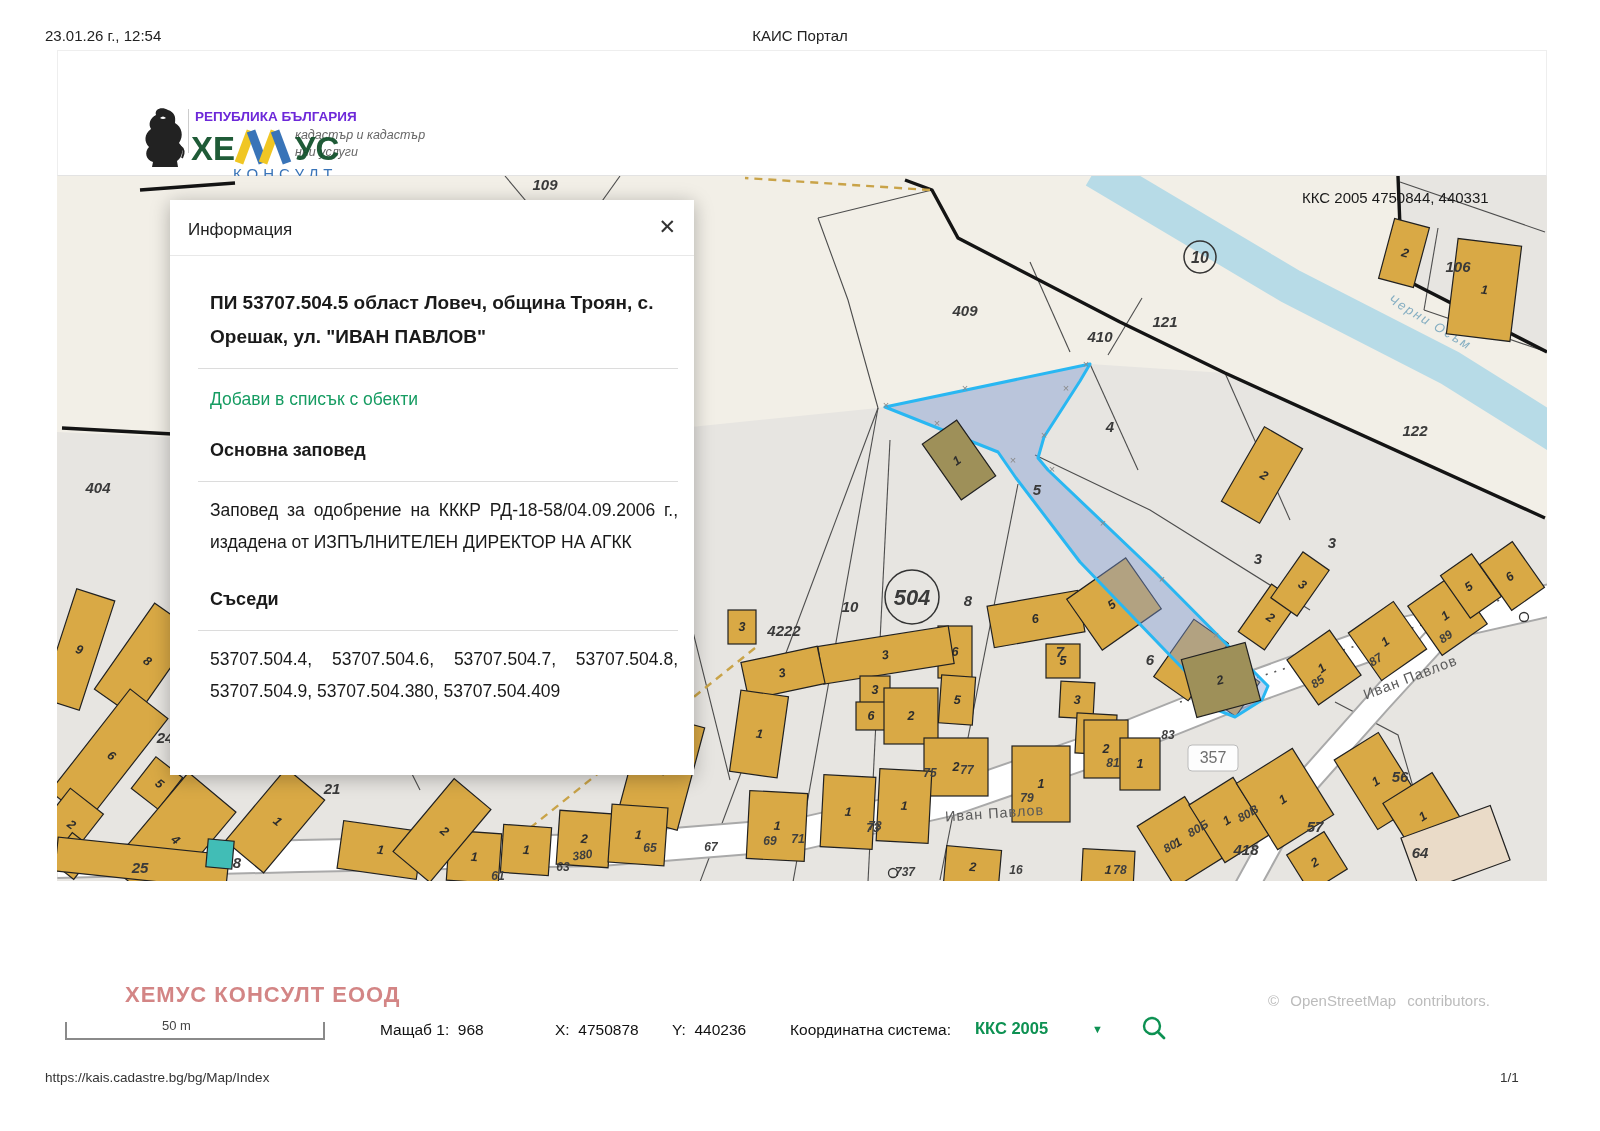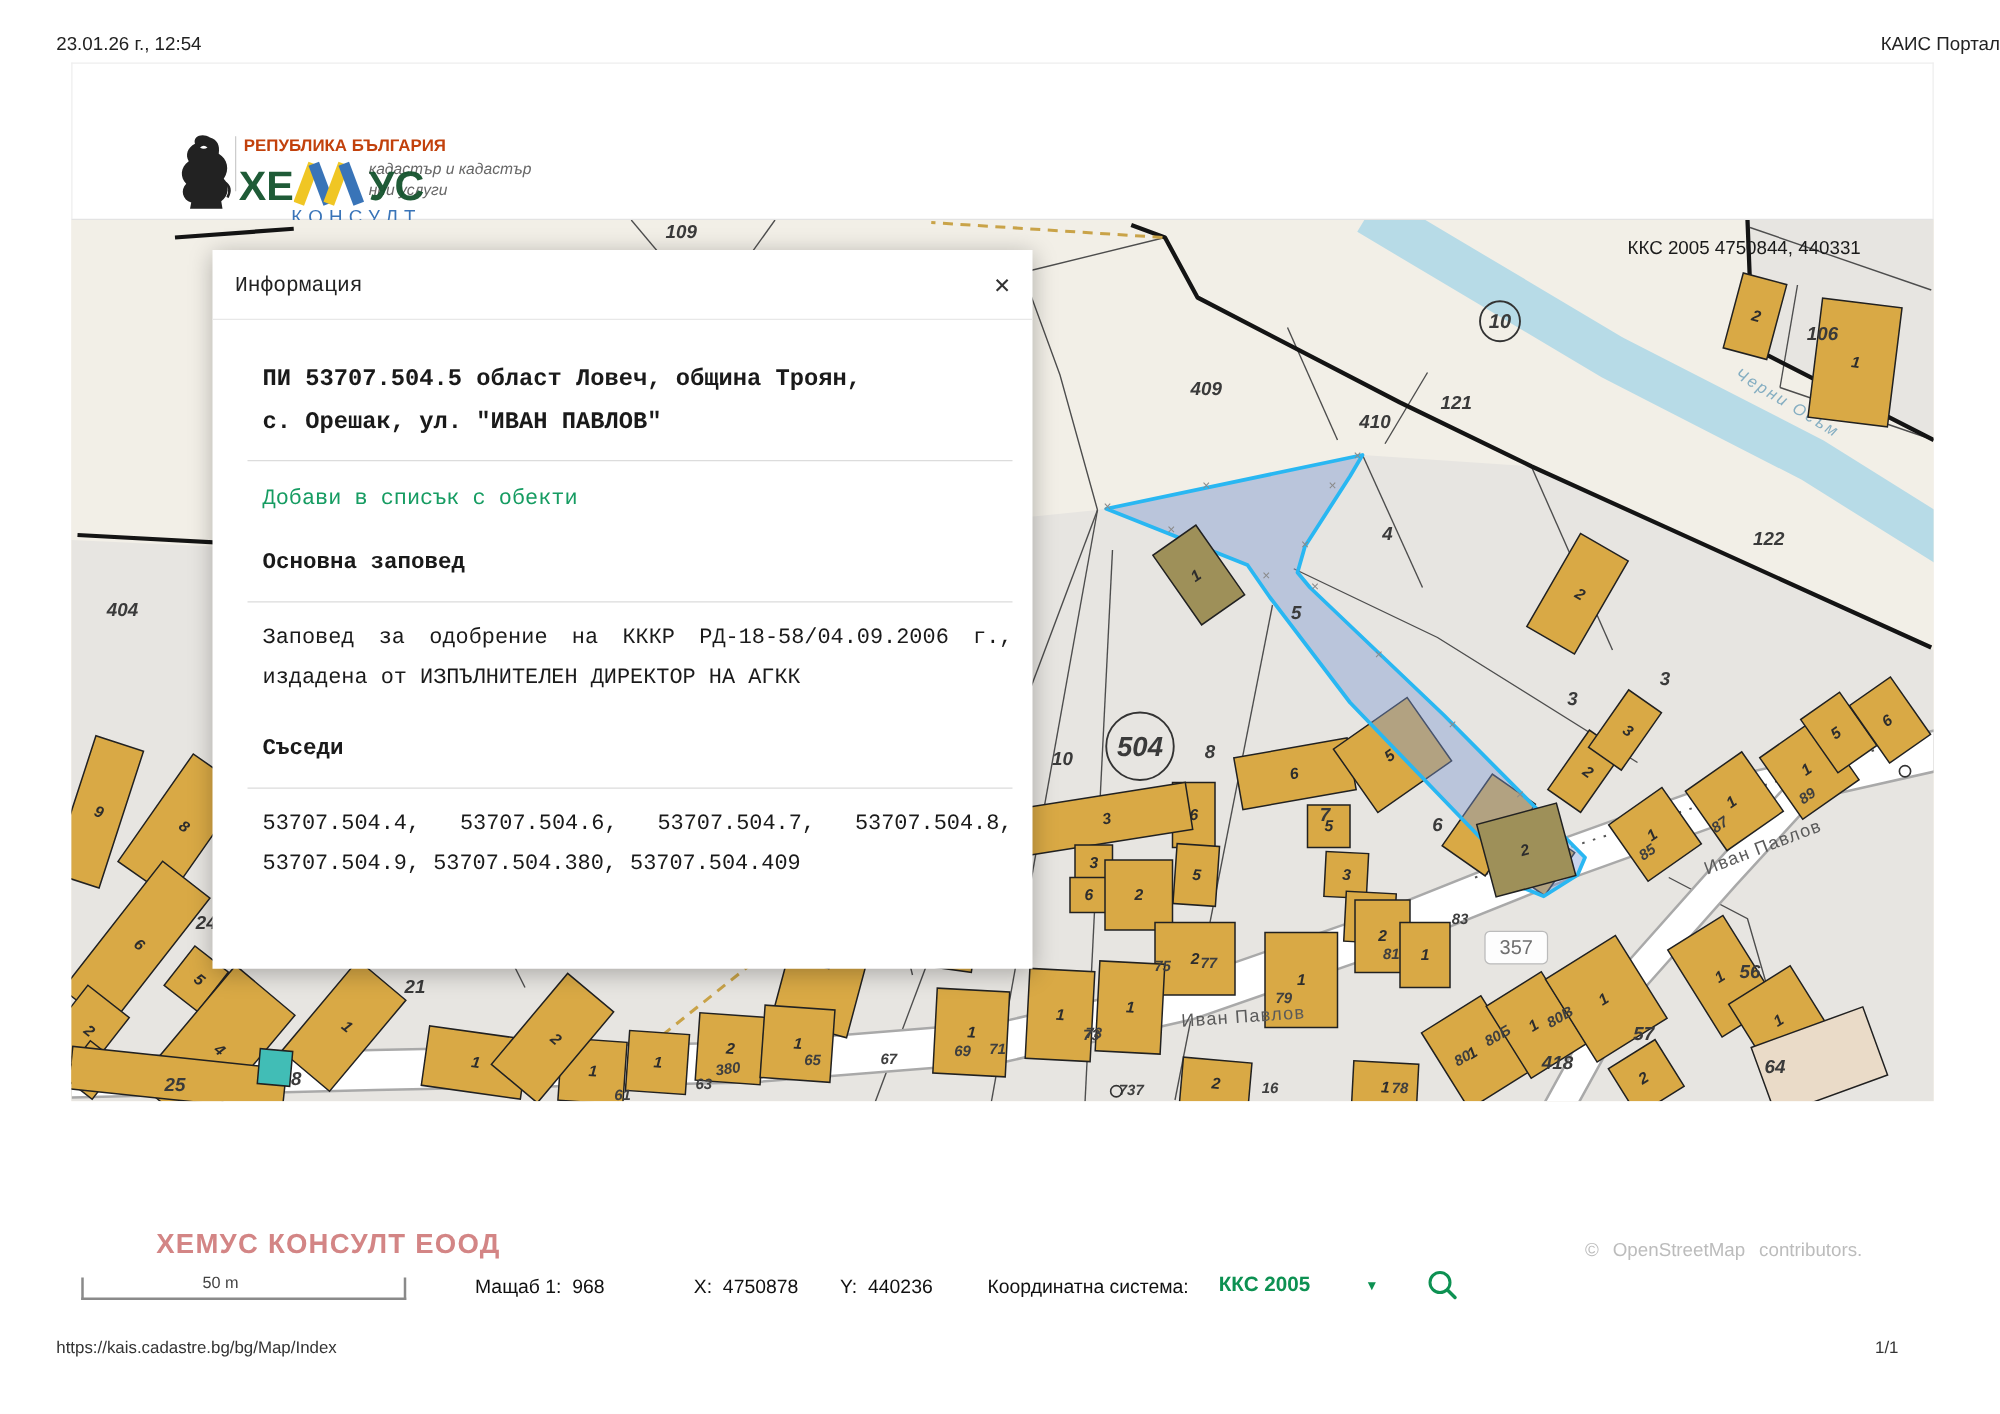--- a/index.html
+++ b/index.html
@@ -1,46 +1,46 @@
 <!DOCTYPE html>
 <html><head>
 <meta charset="utf-8">
 <style>
   html,body{margin:0;padding:0;background:#fff;width:1600px;height:1131px;position:relative;
     font-family:"Liberation Sans",sans-serif;color:#1a1a1a;-webkit-font-smoothing:antialiased;}
   .abs{position:absolute;}
   
   #print-datetime{left:45px;top:27px;font-size:15px;color:#222;}
-  #print-title{left:0;right:0;top:27px;text-align:right;font-size:15px;color:#222;}
+  #print-title{left:0;right:0;top:27px;text-align:center;font-size:15px;color:#222;}
   
   #header-box{left:57px;top:50px;width:1490px;height:126px;background:#fff;border:1px solid #eee;border-bottom:1px solid #e3e3e3;box-sizing:border-box;}
   #lion{left:80px;top:55px;}
   #logo-divider{left:130px;top:58px;width:1px;height:44px;background:#ccc;}
-  #republic{left:137px;top:58px;font-size:13.5px;font-weight:700;color:#c2410c;}
+  #republic{left:137px;top:58px;font-size:13.5px;font-weight:700;color:#6d28d9;}
   #agency1{left:237px;top:77px;font-size:12.5px;color:#666;font-style:italic;}
   #agency2{left:237px;top:94px;font-size:12.5px;color:#666;font-style:italic;}
   #hemus{left:133px;top:72px;width:230px;opacity:.95;}
   #hemus .row{display:flex;align-items:flex-end;}
   #hemus .big{font-size:33px;font-weight:700;color:#14532d;line-height:1;}
   #hemus .consult{font-size:15px;letter-spacing:5px;color:#2f6db5;margin:0 0 0 42px;line-height:1.2;}
   #hemus .redline{height:0;border-top:2px dotted #c0392b;margin:3px 0 0 40px;}
   
   #dots-grid{left:167px;top:128px;display:grid;grid-template-columns:repeat(3,1fr);gap:6px;width:30px;cursor:pointer;}
   #dots-grid i{width:6px;height:6px;border-radius:50%;background:#0d9152;display:block;}
   #nav-row{left:222px;top:128px;display:flex;gap:43px;align-items:center;}
   .nav-item{font-size:20px;font-weight:700;color:#0d9152;cursor:pointer;white-space:nowrap;}
   .nav-item.active{color:#151515;}
   #hamburger{left:1296px;top:131px;width:33px;cursor:pointer;}
   #hamburger i{display:block;height:3.5px;background:#111;border-radius:2px;margin-bottom:5px;}
   #objects-count{left:1342px;top:130px;font-size:18px;font-weight:700;color:#111;cursor:pointer;}
   #dl-arrow{left:1452px;top:120px;font-size:27px;font-weight:600;color:#111;cursor:pointer;}
   
   #map-wrap{left:57px;top:176px;width:1490px;height:705px;overflow:hidden;background:#f2efe7;}
   
-  #panel{left:170px;top:200px;width:656px;height:575px;background:#fff;box-shadow:0 3px 18px rgba(0,0,0,.28);z-index:5;font-family:Liberation Mono, monospace;}
+  #panel{left:170px;top:200px;width:524px;height:575px;background:#fff;box-shadow:0 3px 18px rgba(0,0,0,.28);z-index:5;}
   #panel-header{height:55px;border-bottom:1px solid #e8e8e8;position:relative;}
   #panel-title{position:absolute;left:18px;top:20px;font-size:17px;color:#222;}
   #panel-close{position:absolute;right:18px;top:15px;font-size:21px;color:#333;cursor:pointer;}
   #panel-body{padding:30px 16px 0 40px;font-size:17.5px;line-height:1.85;}
   #parcel-title{font-size:19px;font-weight:700;line-height:1.8;width:505px;}
   .pdiv{border:none;border-top:1px solid #dcdcdc;margin:14px 0 12px -12px;}
   #add-link{color:#169c62;cursor:pointer;display:inline-block;margin:2px 0 18px 0;}
   .ptext{margin:0 0 24px 0;text-align:justify;}
   .phead{font-size:18px;font-weight:700;margin:0 0 8px 0;}
   

